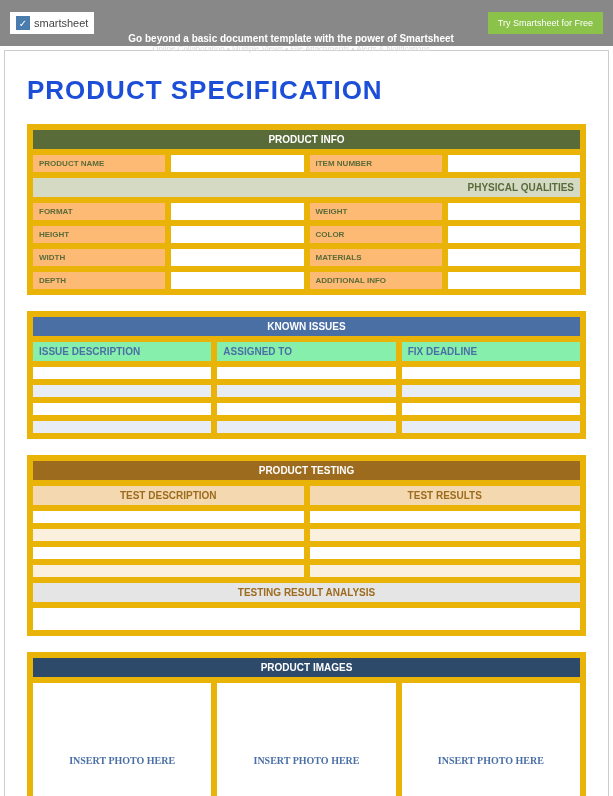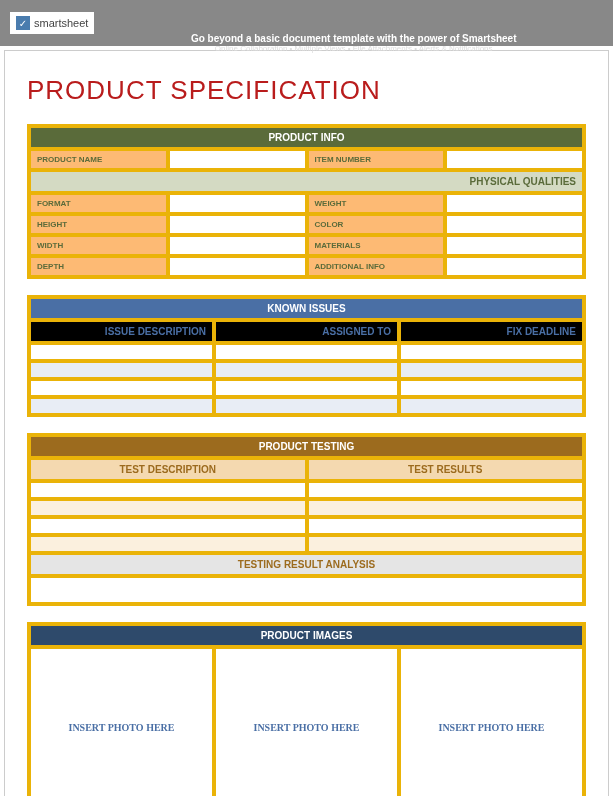--- a/index.html
+++ b/index.html
@@ -8,33 +8,33 @@
   .top-banner { background: #888; height: 46px; display: flex; align-items: center; padding: 0 10px; gap: 10px; }
   .logo-box { background: #fff; display: flex; align-items: center; gap: 4px; padding: 4px 6px; }
   .logo-check { width: 14px; height: 14px; background: #4a7cae; display: flex; align-items: center; justify-content: center; color: #fff; font-size: 10px; }
   .logo-text { font-size: 11px; color: #444; }
   .banner-text { flex: 1; text-align: center; }
   .banner-title { color: #fff; font-size: 10px; font-weight: bold; margin-top: 40px; }
   .banner-sub { color: #ddd; font-size: 8px; }
   .banner-btn { background: #8bc34a; color: #fff; font-size: 9px; padding: 6px 10px; border: none; }
   
   .sheet { border: 1px solid #ccc; margin: 4px; padding: 24px 22px; min-height: 740px; }
-  .doc-title { font-size: 26px; font-weight: 400; color: #b91c1c; letter-spacing: 1px; margin-bottom: 18px; font-family: Arial Black, Arial, sans-serif; }
+  .doc-title { font-size: 26px; font-weight: 700; color: #1d4ed8; letter-spacing: 1px; margin-bottom: 18px; font-family: Arial Black, Arial, sans-serif; }
   
   table { width: 100%; border-collapse: collapse; table-layout: fixed; }
-  td, th { border: 4px solid #eab308; font-size: 9px; padding: 4px 6px; height: 18px; }
+  td, th { border: 6px solid #eab308; font-size: 9px; padding: 4px 6px; height: 18px; }
   
   
   .hdr-olive { background: #5a6b3a; color: #fff; font-weight: bold; text-align: center; font-size: 10px; }
   .hdr-sage { background: #d4dac3; color: #5a6b3a; font-weight: bold; text-align: right; font-size: 10px; }
   .lbl-sage { background: #fdba74; color: #5a6b3a; font-weight: bold; font-size: 8px; }
   
   
   .hdr-blue { background: #4a6fa5; color: #fff; font-weight: bold; text-align: center; font-size: 10px; }
-  .sub-blue { background: #000000; color: #4a6fa5; font-weight: bold; text-align: right; font-size: 10px; }
+  .sub-blue { background: #86efac; color: #4a6fa5; font-weight: bold; text-align: left; font-size: 10px; }
   .row-blue-alt { background: #e8edf5; }
   
   
   .hdr-brown { background: #9c6b1e; color: #fff; font-weight: bold; text-align: center; font-size: 10px; }
   .sub-tan { background: #f4d9b0; color: #9c6b1e; font-weight: bold; text-align: center; font-size: 10px; }
   .row-tan-alt { background: #fbf0de; }
   .hdr-tan-mid { background: #e5e5e5; color: #9c6b1e; font-weight: bold; text-align: center; font-size: 10px; }
   
   
   .hdr-navy { background: #2e4a6b; color: #fff; font-weight: bold; text-align: center; font-size: 10px; }
@@ -47,20 +47,21 @@
 
 <div class="top-banner">
   <div class="logo-box">
     <span class="logo-check">✓</span>
     <span class="logo-text">smartsheet</span>
   </div>
   <div class="banner-text">
     <div class="banner-title">Go beyond a basic document template with the power of Smartsheet</div>
     <div class="banner-sub">Online Collaboration • Multiple Views • File Attachments • Alerts &amp; Notifications</div>
   </div>
+  <button class="banner-btn">Try Smartsheet for Free</button>
 </div>
 
 <div class="sheet">
   <h1 class="doc-title">PRODUCT SPECIFICATION</h1>
 
   <table>
     <tbody>
         <tr>
           <td colspan="4" class="hdr-olive">PRODUCT INFO</td>
         </tr>

